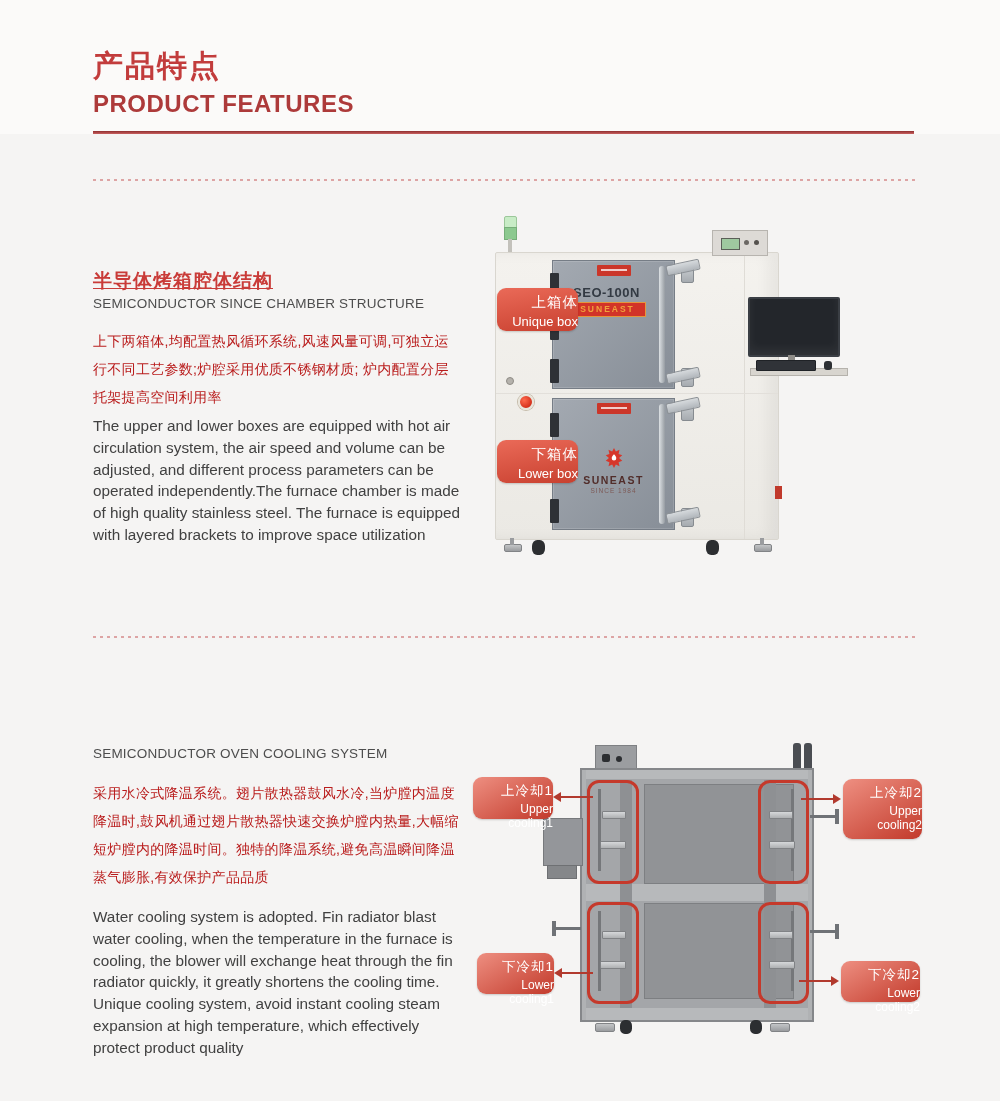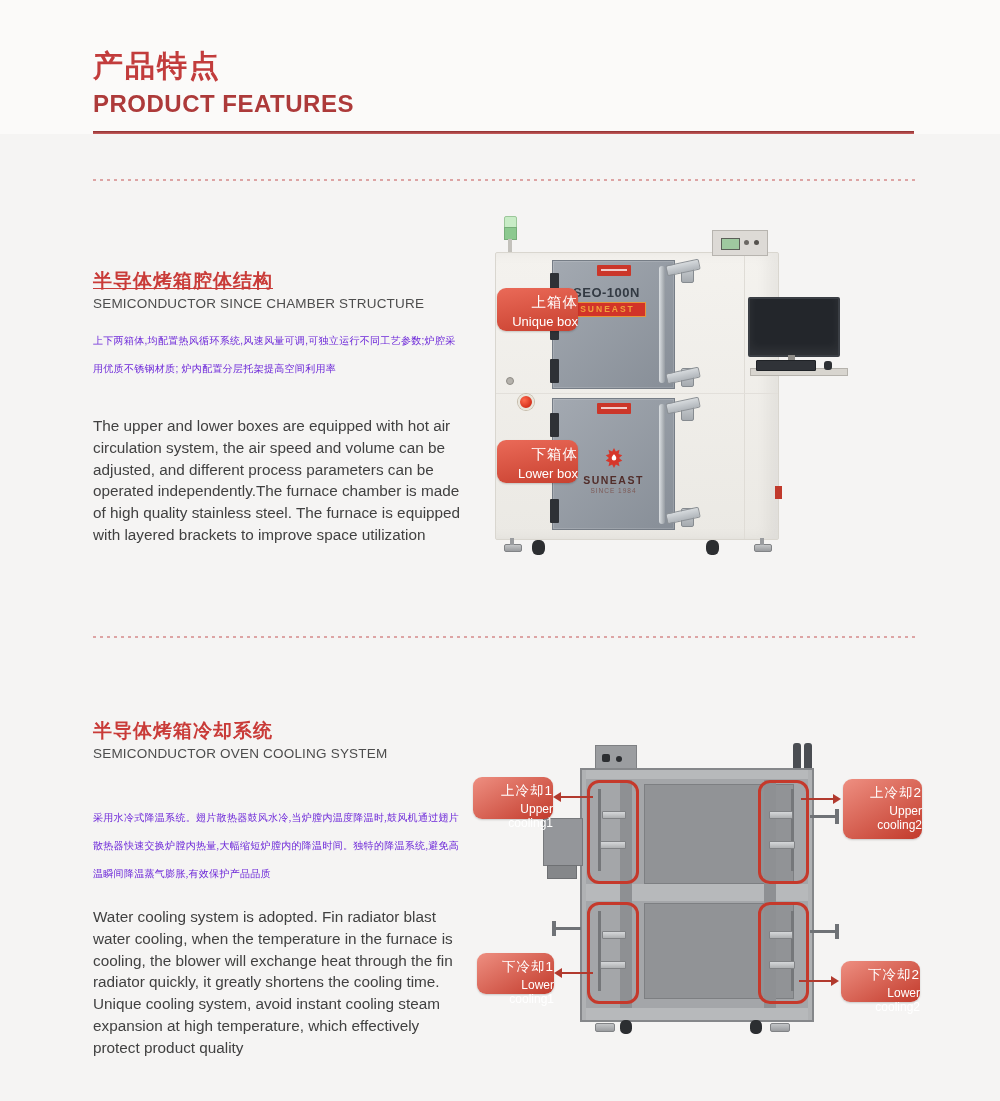--- a/index.html
+++ b/index.html
@@ -7,21 +7,21 @@
   body{font-family:"Liberation Sans","DejaVu Sans",sans-serif;}
   .page{position:relative;width:1000px;height:1101px;background:#f5f4f3;overflow:hidden;}
   .abs{position:absolute;}
   .hdr-band{top:0;left:0;width:1000px;height:134px;background:#fbfaf9;}
   .title-zh{left:93px;top:46px;font-size:30px;font-weight:bold;color:#c23c3c;letter-spacing:2px;}
   .title-en{left:93px;top:90px;font-size:24px;font-weight:bold;color:#ad3a3a;letter-spacing:0.5px;}
   .red-rule{left:93px;top:131px;width:821px;height:3px;background:linear-gradient(180deg,#8e2e2e,#c96060);}
   .dashline{left:93px;width:822px;height:2px;background:repeating-linear-gradient(90deg,#dda4a4 0 3px,transparent 3px 7px);}
   .sec-title{font-size:19px;font-weight:bold;color:#c93b38;letter-spacing:1px;}
   .sec-sub{font-size:13.5px;color:#4d4d4d;letter-spacing:0.2px;}
-  .para-zh{width:370px;font-size:10px;line-height:28px;color:#6d28d9;letter-spacing:0.3px;}
+  .para-zh{width:370px;font-size:14px;line-height:28px;color:#b91c1c;letter-spacing:0.3px;}
   .para-en{width:372px;font-size:15.3px;line-height:21.8px;color:#414141;}
   
   .plate{color:#fff;text-align:right;border-radius:9px;box-shadow:0 1px 2px rgba(0,0,0,.18);}
   .plate-a{background:linear-gradient(170deg,#ea6a58,#c8402f);}
   .plate-b{background:linear-gradient(150deg,#ee8f81,#c23a2b);}
   .plate .l1{font-size:13.5px;margin-top:5px;letter-spacing:1px;}
   .plate .l2{font-size:12px;margin-top:2px;}
   .plate-a .l1{font-size:14.5px;margin-top:5px;}
   .plate-a .l2{font-size:13px;}
   
@@ -147,23 +147,22 @@
     <div class="abs plate plate-a" style="left:37px;top:88px;width:81px;height:43px;">
       <div class="l1">上箱体</div>
       <div class="l2">Unique box</div>
     </div>
     <div class="abs plate plate-a" style="left:37px;top:240px;width:81px;height:43px;">
       <div class="l1">下箱体</div>
       <div class="l2">Lower box</div>
     </div>
   </div>
 
-  <div class="abs sec-title" style="left:93px;top:718px;">半导体烤箱冷却系统</div>
   <div class="abs sec-sub" style="left:93px;top:746px;">SEMICONDUCTOR OVEN COOLING SYSTEM</div>
-  <div class="abs para-zh" style="left:93px;top:804px;font-family:Liberation Serif, serif;">采用水冷式降温系统。翅片散热器鼓风水冷,当炉膛内温度降温时,鼓风机通过翅片散热器快速交换炉膛内热量,大幅缩短炉膛内的降温时间。独特的降温系统,避免高温瞬间降温蒸气膨胀,有效保护产品品质</div>
+  <div class="abs para-zh" style="left:93px;top:779px;">采用水冷式降温系统。翅片散热器鼓风水冷,当炉膛内温度降温时,鼓风机通过翅片散热器快速交换炉膛内热量,大幅缩短炉膛内的降温时间。独特的降温系统,避免高温瞬间降温蒸气膨胀,有效保护产品品质</div>
   <div class="abs para-en" style="left:93px;top:906px;">Water cooling system is adopted. Fin radiator blast water cooling, when the temperature in the furnace is cooling, the blower will exchange heat through the fin radiator quickly, it greatly shortens the cooling time. Unique cooling system, avoid instant cooling steam expansion at high temperature, which effectively protect product quality</div>
 
   <div class="abs" style="left:455px;top:715px;width:490px;height:335px;">
 
     <div class="abs" style="left:140px;top:30px;width:40px;height:28px;background:#9b9da0;border:1px solid #7e8083;">
       <div class="abs dark" style="left:6px;top:8px;width:8px;height:8px;border-radius:2px;"></div>
       <div class="abs dark" style="left:20px;top:10px;width:6px;height:6px;border-radius:50%;"></div>
     </div>
     <div class="abs" style="left:338px;top:28px;width:8px;height:25px;background:#4a4d52;border-radius:3px 3px 0 0;"></div>
     <div class="abs" style="left:349px;top:28px;width:8px;height:25px;background:#4a4d52;border-radius:3px 3px 0 0;"></div>

